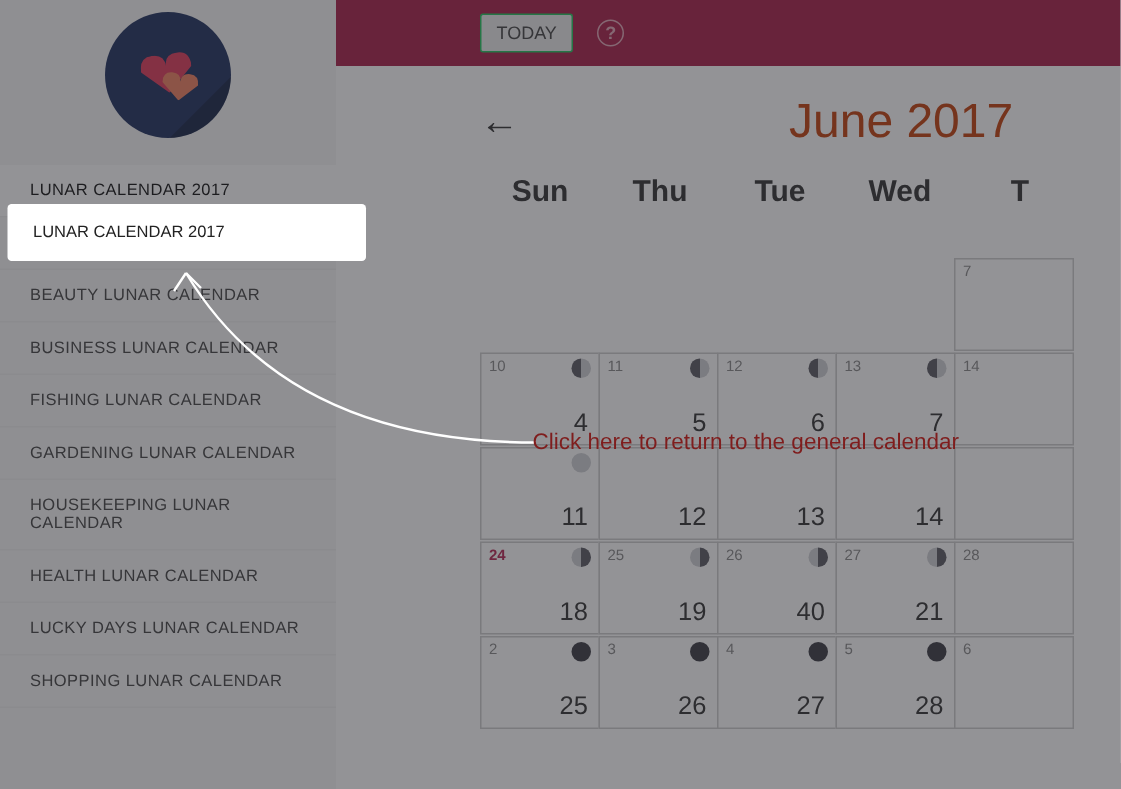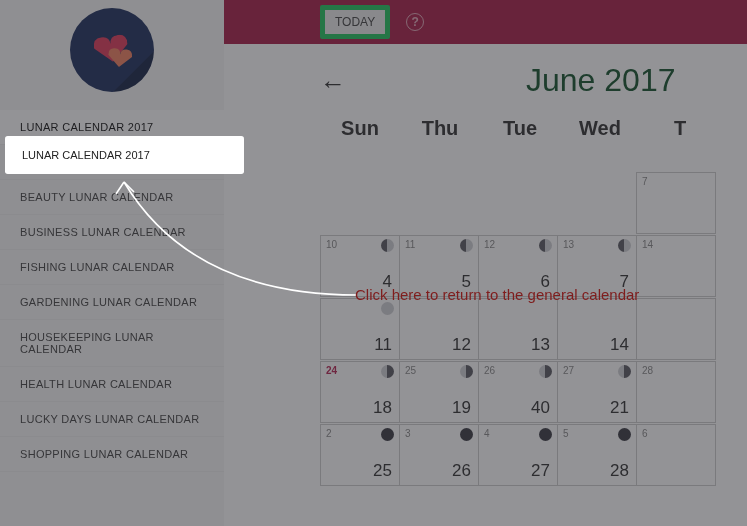--- a/index.html
+++ b/index.html
@@ -11,26 +11,26 @@
 .logo::after{content:"";position:absolute;left:46px;top:46px;width:120px;height:120px;background:rgba(0,0,0,.25);transform:rotate(45deg)}
 .heart{position:absolute}
 .heart.big{left:24px;top:24px;width:34px;height:30px;background:#e03a5b;transform:rotate(-8deg);clip-path:path('M17 30 L0 14 Q0 4 8.5 4 Q17 4 17 12 Q17 4 25.5 4 Q34 4 34 14 Z')}
 .heart.small{left:38px;top:38px;width:24px;height:21px;background:#f08060;transform:rotate(6deg);clip-path:path('M12 21 L0 9.8 Q0 2.8 6 2.8 Q12 2.8 12 8.4 Q12 2.8 18 2.8 Q24 2.8 24 9.8 Z')}
 .menu{list-style:none}
 .menu-item{padding:11px 20px;font-size:11px;letter-spacing:.3px;color:#444;border-bottom:1px solid #eee;cursor:pointer}
 .menu-item.active{background:#fff;color:#111;font-weight:500}
 .menu-item.highlight{color:#b72754}
 .main{flex:1;display:flex;flex-direction:column}
 .topbar{height:44px;background:#a91f49;display:flex;align-items:center;padding-left:96px;gap:16px}
-.today-btn{background:#eaeaea;border:5px solid #22c55e;color:#444;font-size:12px;padding:5px 10px;border-radius:2px;cursor:pointer}
+.today-btn{background:#eaeaea;border:1px solid #22c55e;color:#444;font-size:12px;padding:5px 10px;border-radius:2px;cursor:pointer}
 .help-icon{width:18px;height:18px;border:1.5px solid #e3a8b8;border-radius:50%;color:#e3a8b8;font-size:12px;font-weight:bold;display:flex;align-items:center;justify-content:center;cursor:pointer}
 .content{flex:1;padding:18px 0 0 96px;position:relative}
 .cal-head{display:flex;align-items:center;gap:180px;margin-bottom:12px}
 .arrow-back{font-size:26px;color:#333;cursor:pointer;user-select:none}
-.month-title{font-size:32px;color:#14532d;font-weight:400}
+.month-title{font-size:32px;color:#c2410c;font-weight:400}
 .dow-row{display:flex;margin-left:0}
 .dow{width:80px;text-align:center;font-size:20px;font-weight:600;color:#333;padding:6px 0}
 .grid{margin-top:26px}
 .week{display:flex;margin-bottom:2px}
 .cell{width:80px;height:62px;border:1px solid #ccc;margin-right:-1px;margin-bottom:-1px;position:relative;background:#fff}
 .cell.empty{border:none;visibility:hidden}
 .lunar{position:absolute;top:3px;left:5px;font-size:10px;color:#888}
 .lunar.today{color:#b72754;font-weight:600}
 .gnum{position:absolute;bottom:4px;right:7px;font-size:17px;color:#333}
 .moon{position:absolute;top:3px;right:5px;width:13px;height:13px;border-radius:50%}

